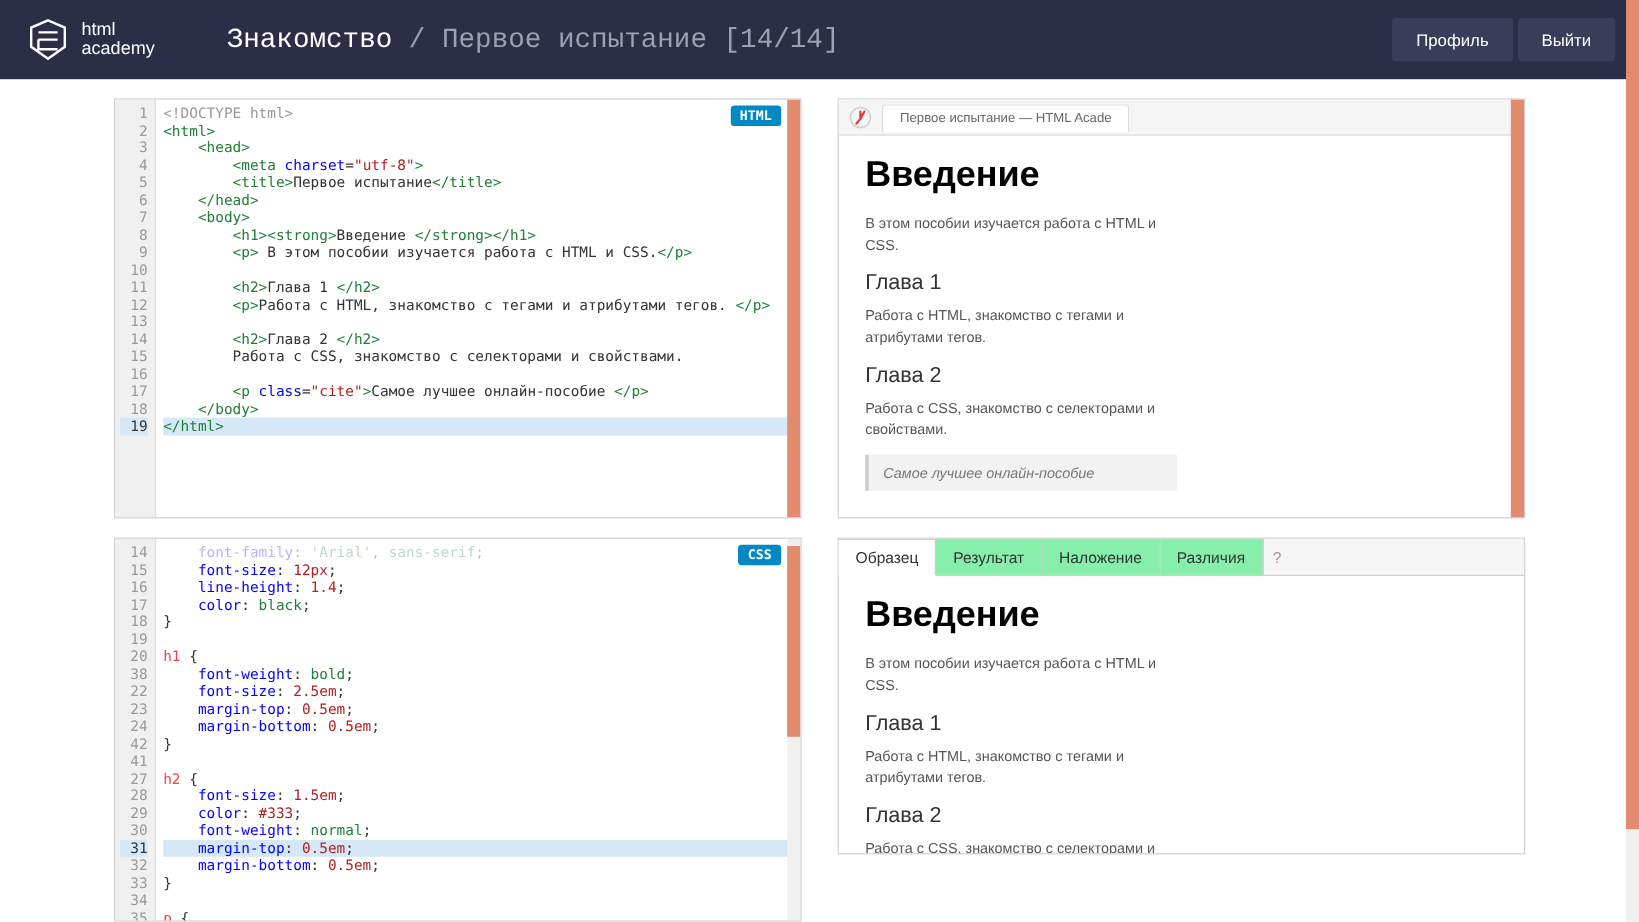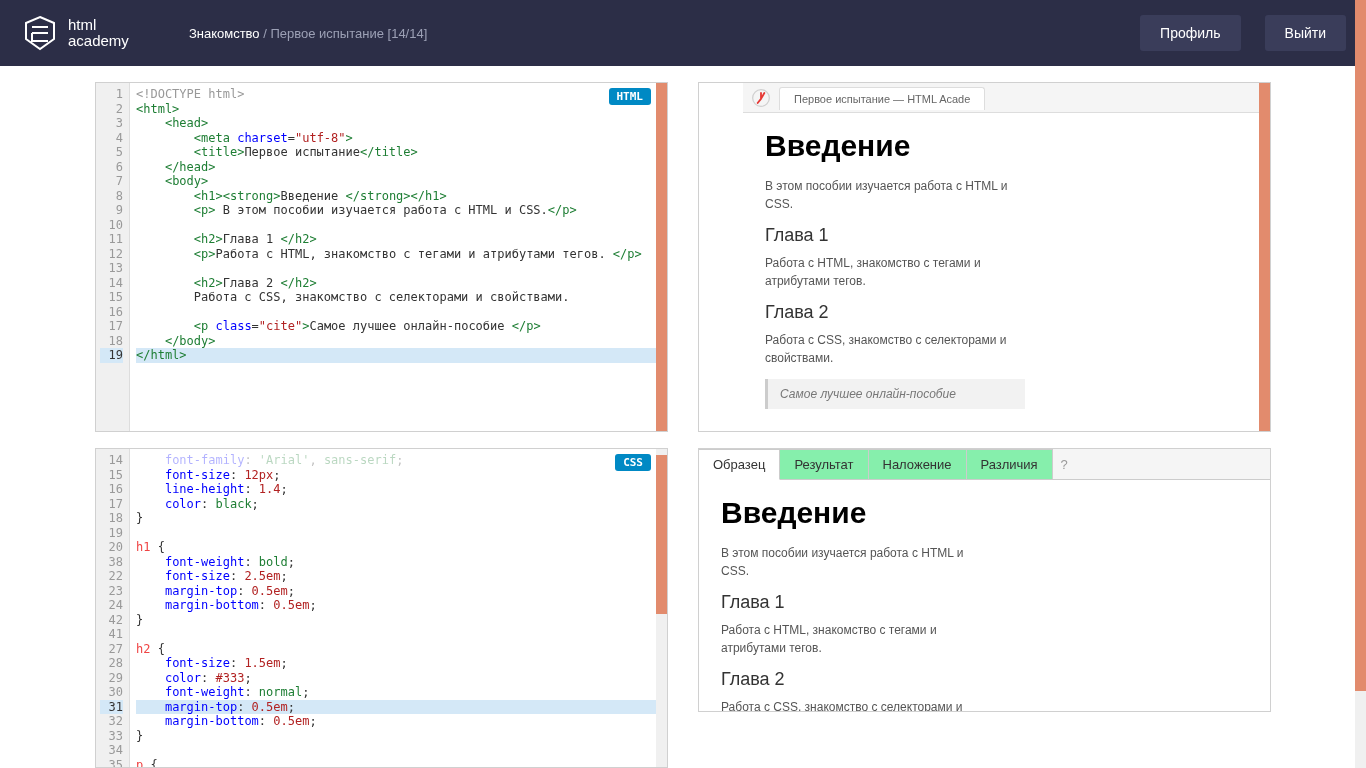--- a/index.html
+++ b/index.html
@@ -22,28 +22,29 @@
 .logo-icon {
   width: 40px;
   height: 40px;
 }
 .logo-text {
   font-size: 15px;
   line-height: 1.1;
   font-weight: 300;
 }
 .breadcrumb {
-  font-size: 13px;
+  font-size: 23px;
   color: #fff;
+  font-family: Liberation Mono, monospace;
 }
 .breadcrumb .dim { color: #9ca0b5; }
 .header-right {
   margin-left: auto;
   display: flex;
-  gap: 24px;
+  gap: 4px;
 }
 .btn {
   background: #3a3d5a;
   color: #fff;
   border: none;
   padding: 10px 20px;
   font-size: 14px;
   cursor: pointer;
   border-radius: 3px;
 }
@@ -131,21 +132,20 @@
   width: 100%;
 }
 
 .browser {
   border: 1px solid #d0d0d0;
   background: #fff;
   height: 350px;
   position: relative;
   display: flex;
   flex-direction: column;
-  padding-left: 44px;
 }
 .browser-tabs {
   display: flex;
   align-items: center;
   background: #f5f5f5;
   border-bottom: 1px solid #ddd;
   height: 30px;
 }
 .yandex-icon {
   width: 28px;

